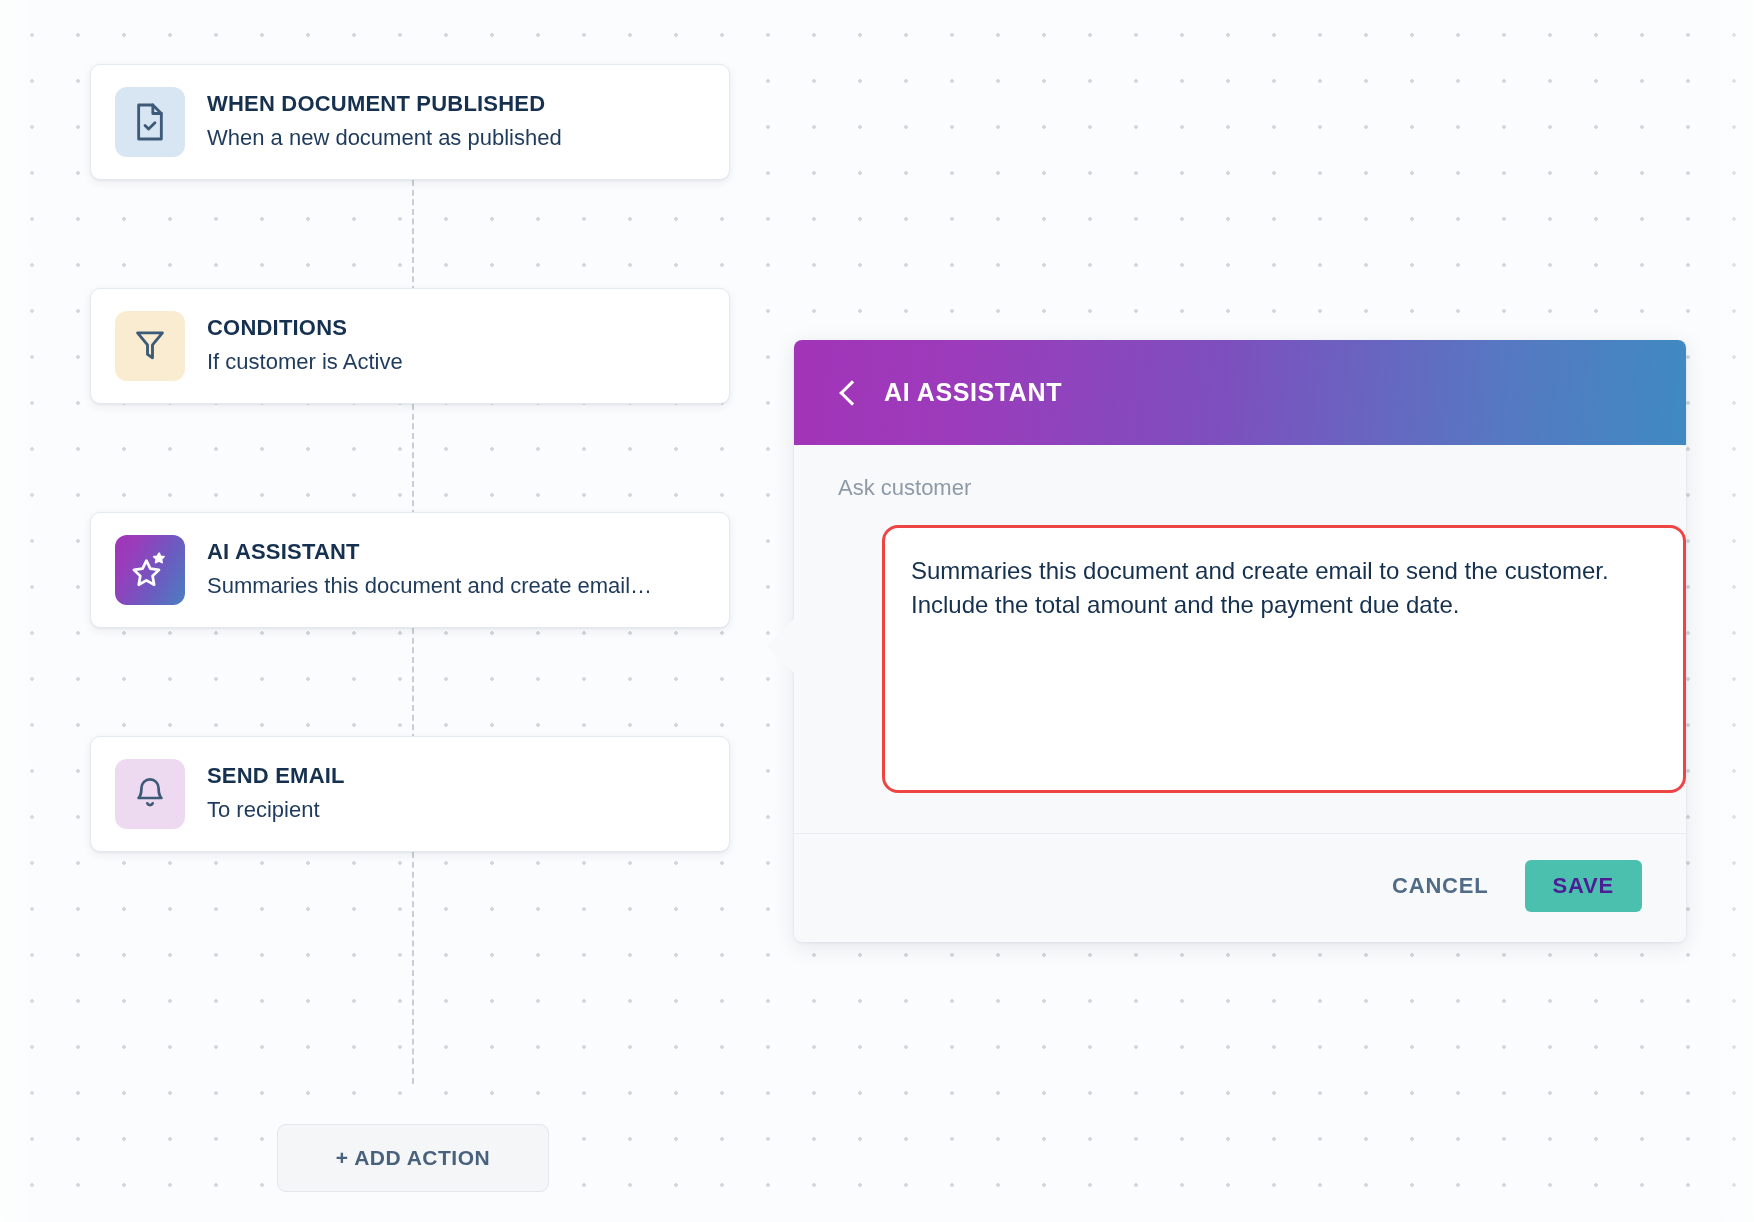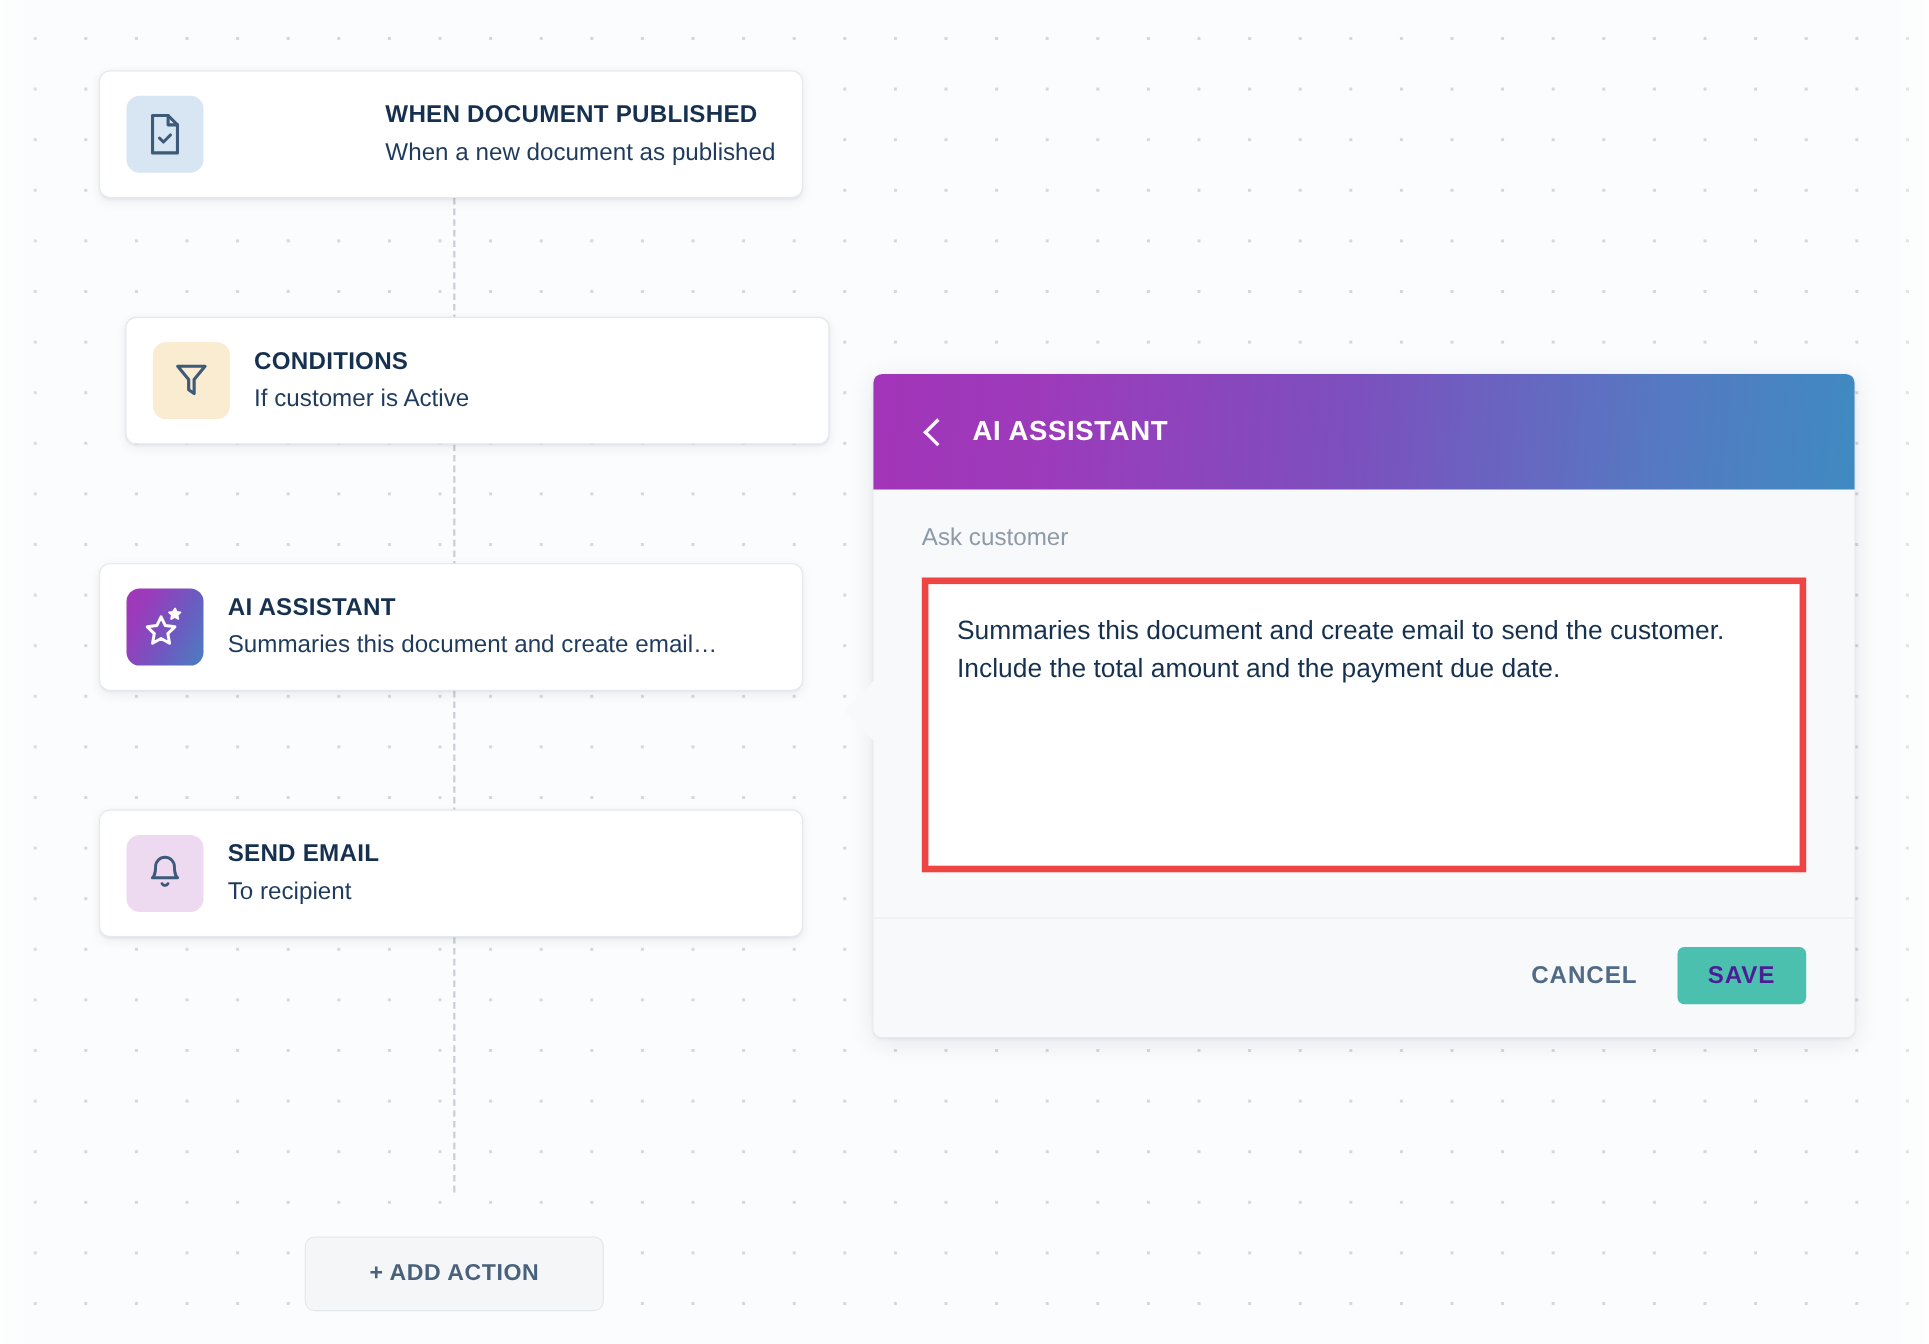--- a/index.html
+++ b/index.html
@@ -184,30 +184,31 @@
   #ask-label {
     font-size: 22px;
     color: #8e9aa8;
     margin-bottom: 24px;
   }
 
   #prompt-box {
     width: 100%;
     height: 268px;
     background: #ffffff;
-    border: 6px solid #ef4444;
-    border-radius: 0;
+    border: 3px solid #ef4444;
+    border-radius: 16px;
     padding: 26px 26px;
     font-family: "Liberation Sans", sans-serif;
     font-size: 24px;
     line-height: 1.42;
     color: #16314f;
     resize: none;
     outline: none;
     overflow: hidden;
+    margin-left: 44px;
   }
 
   #panel-footer {
     border-top: 1px solid #e8ecf0;
     padding: 26px 44px 30px 44px;
     display: flex;
     align-items: center;
     justify-content: flex-end;
     gap: 36px;
   }
@@ -240,35 +241,35 @@
 </head>
 <body>
 
 <div id="canvas"></div>
 
 <div class="connector" style="top:180px;height:112px;"></div>
 <div class="connector" style="top:404px;height:112px;"></div>
 <div class="connector" style="top:628px;height:112px;"></div>
 <div class="connector" style="top:852px;height:232px;"></div>
 
-<div class="card" style="top:64px;justify-content:space-between;">
+<div class="card" style="top:64px;">
   <div class="card-icon icon-doc">
     <svg width="34" height="40" viewBox="0 0 24 28" fill="none" stroke="#3d5a78" stroke-width="2" stroke-linecap="round" stroke-linejoin="round">
       <path d="M4 2h10l6 6v18H4z"></path>
       <path d="M14 2v6h6"></path>
       <path d="M8.5 16.5l2.5 2.5 4.5-4.5"></path>
     </svg>
   </div>
   <div class="card-text">
     <div class="card-title">WHEN DOCUMENT PUBLISHED</div>
     <div class="card-sub">When a new document as published</div>
   </div>
 </div>
 
-<div class="card" style="top:288px;margin-left:24px;">
+<div class="card" style="top:288px;">
   <div class="card-icon icon-filter">
     <svg width="32" height="34" viewBox="0 0 24 26" fill="none" stroke="#3d5a78" stroke-width="2.2" stroke-linecap="round" stroke-linejoin="round">
       <path d="M2.5 3h19l-7.6 9.2V22l-3.8-2.6v-7.2z"></path>
     </svg>
   </div>
   <div class="card-text">
     <div class="card-title">CONDITIONS</div>
     <div class="card-sub">If customer is Active</div>
   </div>
 </div>

